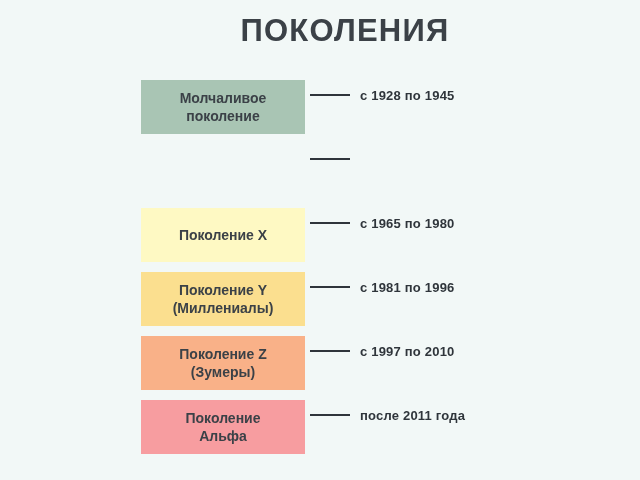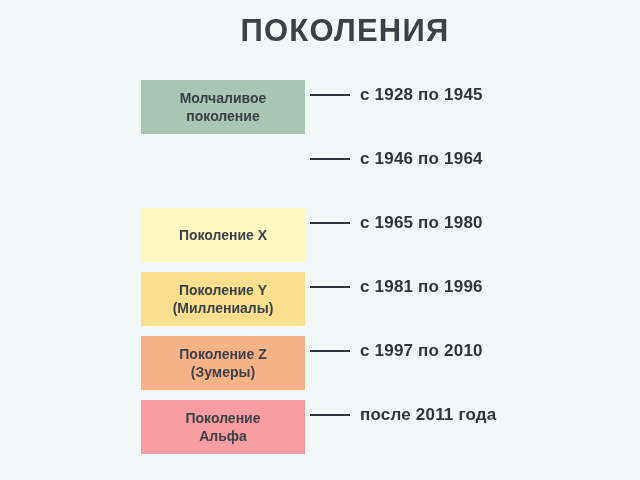--- a/index.html
+++ b/index.html
@@ -83,21 +83,21 @@
     background: #2f353b;
   }
 
   .gen-years {
     position: absolute;
     left: 360px;
     top: 0;
     height: 54px;
     display: flex;
     align-items: center;
-    font-size: 17px;
+    font-size: 13px;
     font-weight: bold;
     color: #2f353b;
     letter-spacing: 0.2px;
     white-space: nowrap;
   }
 </style>
 </head>
 <body>
 
 <div id="infographic">
@@ -108,21 +108,20 @@
       <div class="gen-row">
         <div class="gen-box" style="background: rgb(169, 197, 180);">
           <div class="gen-box-label">Молчаливое
 поколение</div>
         </div>
         <div class="connector"></div>
         <div class="gen-years">с 1928 по 1945</div>
       </div>
       <div class="gen-row">
         <div class="connector"></div>
-        <div class="gen-years">с 1946 по 1964</div>
       </div>
       <div class="gen-row">
         <div class="gen-box" style="background: #fef9c3;">
           <div class="gen-box-label">Поколение X</div>
         </div>
         <div class="connector"></div>
         <div class="gen-years">с 1965 по 1980</div>
       </div>
       <div class="gen-row">
         <div class="gen-box" style="background: rgb(251, 223, 143);">

